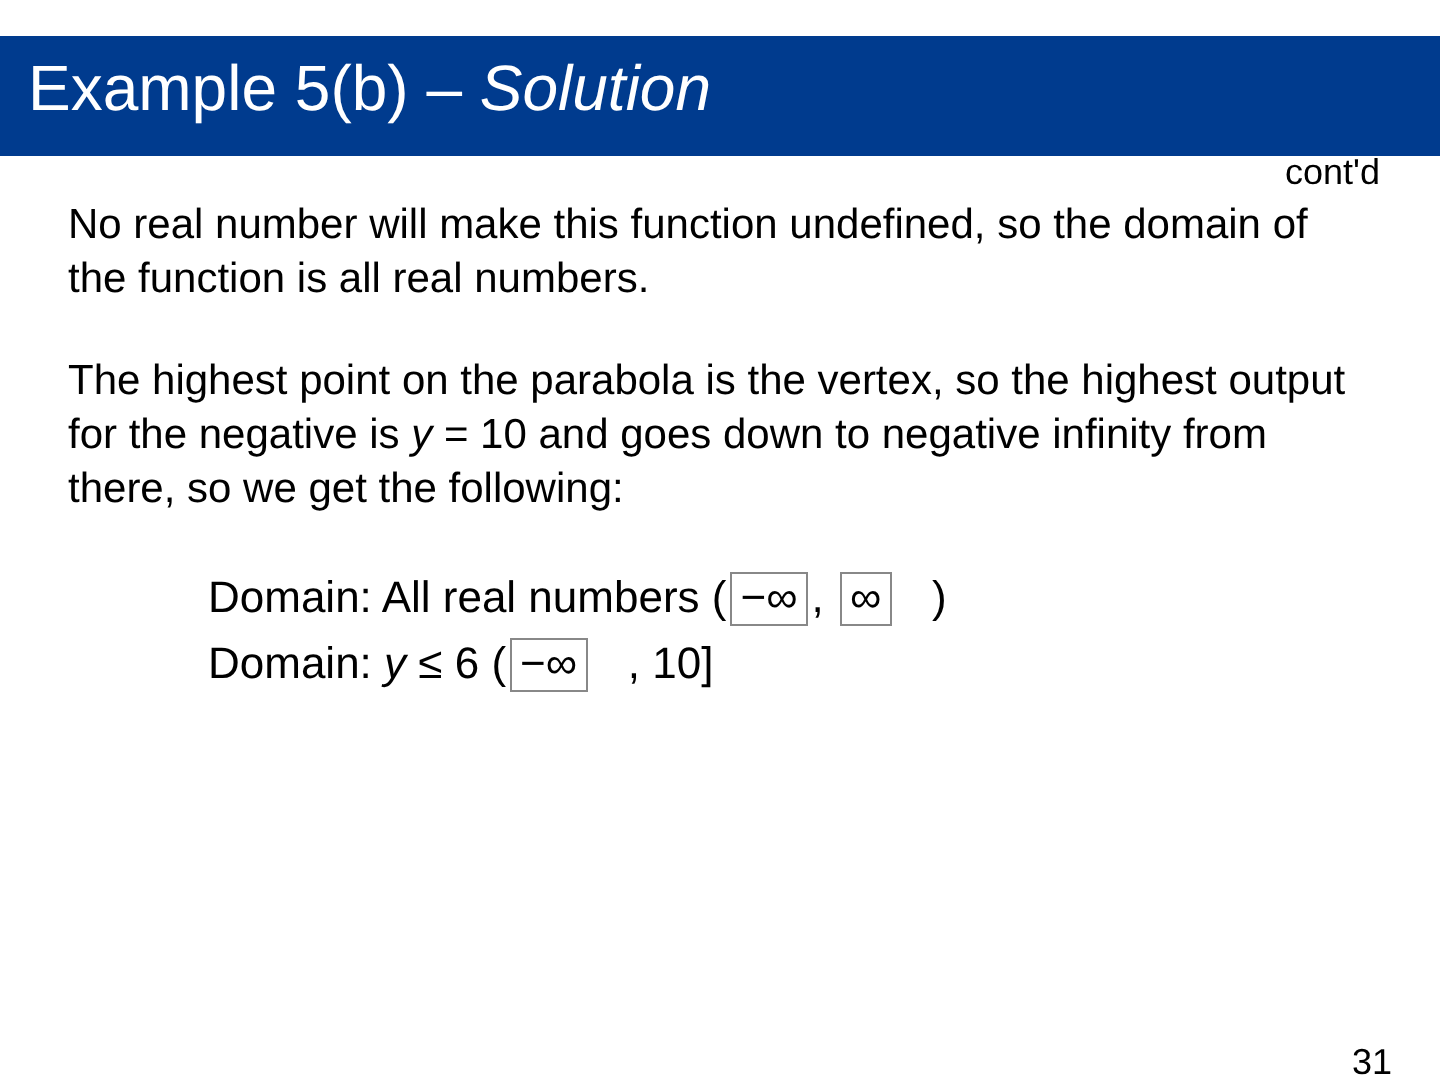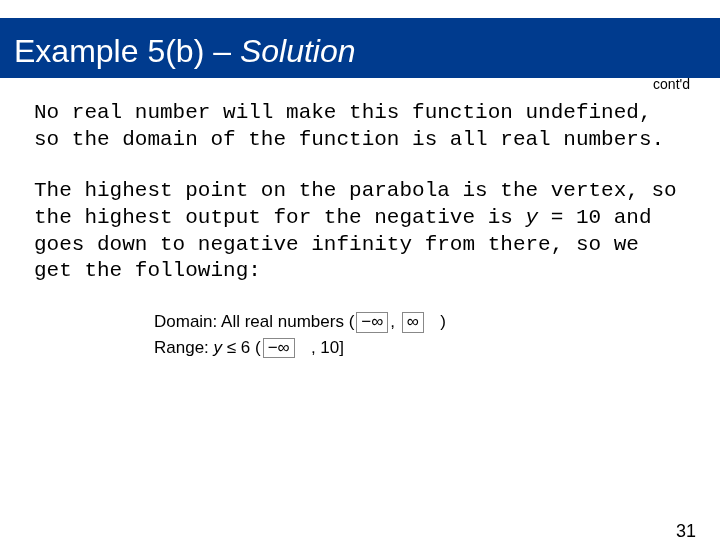--- a/index.html
+++ b/index.html
@@ -1,24 +1,24 @@
 <!DOCTYPE html>
 <html><head>
 <meta charset="utf-8">
 <style>
   * { margin: 0; padding: 0; box-sizing: border-box; }
   html, body { width: 720px; height: 540px; font-family: Arial, Helvetica, sans-serif; background: #fff; overflow: hidden; }
   .slide { width: 720px; height: 540px; position: relative; background: #fff; }
-  .titlebar { position: relative; background: #003b8e; height: 60px; margin-top: 18px; padding: 8px 14px; display: flex; align-items: flex-end; }
+  .titlebar { position: relative; background: #003b8e; height: 60px; margin-top: 18px; padding: 8px 14px; display: flex; align-items: flex-start; }
   .titlebar .title { color: #fff; font-size: 32px; font-weight: 400; }
   .titlebar .title .italic { font-style: italic; }
-  .contd { position: absolute; right: 30px; top: 58px; font-size: 14px; color: #000; }
+  .contd { position: absolute; right: 30px; top: 58px; font-size: 18px; color: #000; }
   .body { padding: 22px 34px 0 34px; font-size: 21px; color: #000; line-height: 1.28; }
-  .body p { margin-bottom: 24px; font-family: Liberation Mono, monospace; }
-  .domain-range { margin-left: 120px; font-size: 17px; line-height: 1.5; }
+  .body p { margin-bottom: 24px; }
+  .domain-range { margin-left: 70px; font-size: 22px; line-height: 1.5; }
   .inf-box { display: inline-block; border: 1px solid #888; padding: 0 4px; margin: 0 2px; line-height: 1.1; vertical-align: baseline; }
   .ital { font-style: italic; }
   .pagenum { position: absolute; right: 24px; bottom: 16px; font-size: 18px; color: #000; }
 </style>
 </head>
 <body>
 
 <div class="slide">
 
   <div class="titlebar">
@@ -34,19 +34,19 @@
     <p>
       <span>The highest point on the parabola is the vertex, so the highest output for the negative is </span><span class="ital">y</span><span> = 10 and goes down to negative infinity from there, so we get the following:</span>
     </p>
 
     <div class="domain-range">
       <div>
         <span>Domain: All real numbers </span><span>(</span><span class="inf-box">−∞</span><span>,</span>
         <span class="inf-box">∞</span>&nbsp;&nbsp;&nbsp;<span>)</span>
       </div>
       <div>
-        <span>Range: </span><span class="ital">y</span><span> ≤ 6 </span><span>(</span><span class="inf-box">−∞</span>&nbsp;&nbsp;&nbsp;<span>, 10]</span>
+        <span>Domain: </span><span class="ital">y</span><span> ≤ 6 </span><span>(</span><span class="inf-box">−∞</span>&nbsp;&nbsp;&nbsp;<span>, 10]</span>
       </div>
     </div>
   </div>
 
   <div class="pagenum">31</div>
 </div>
 
 </body></html>

